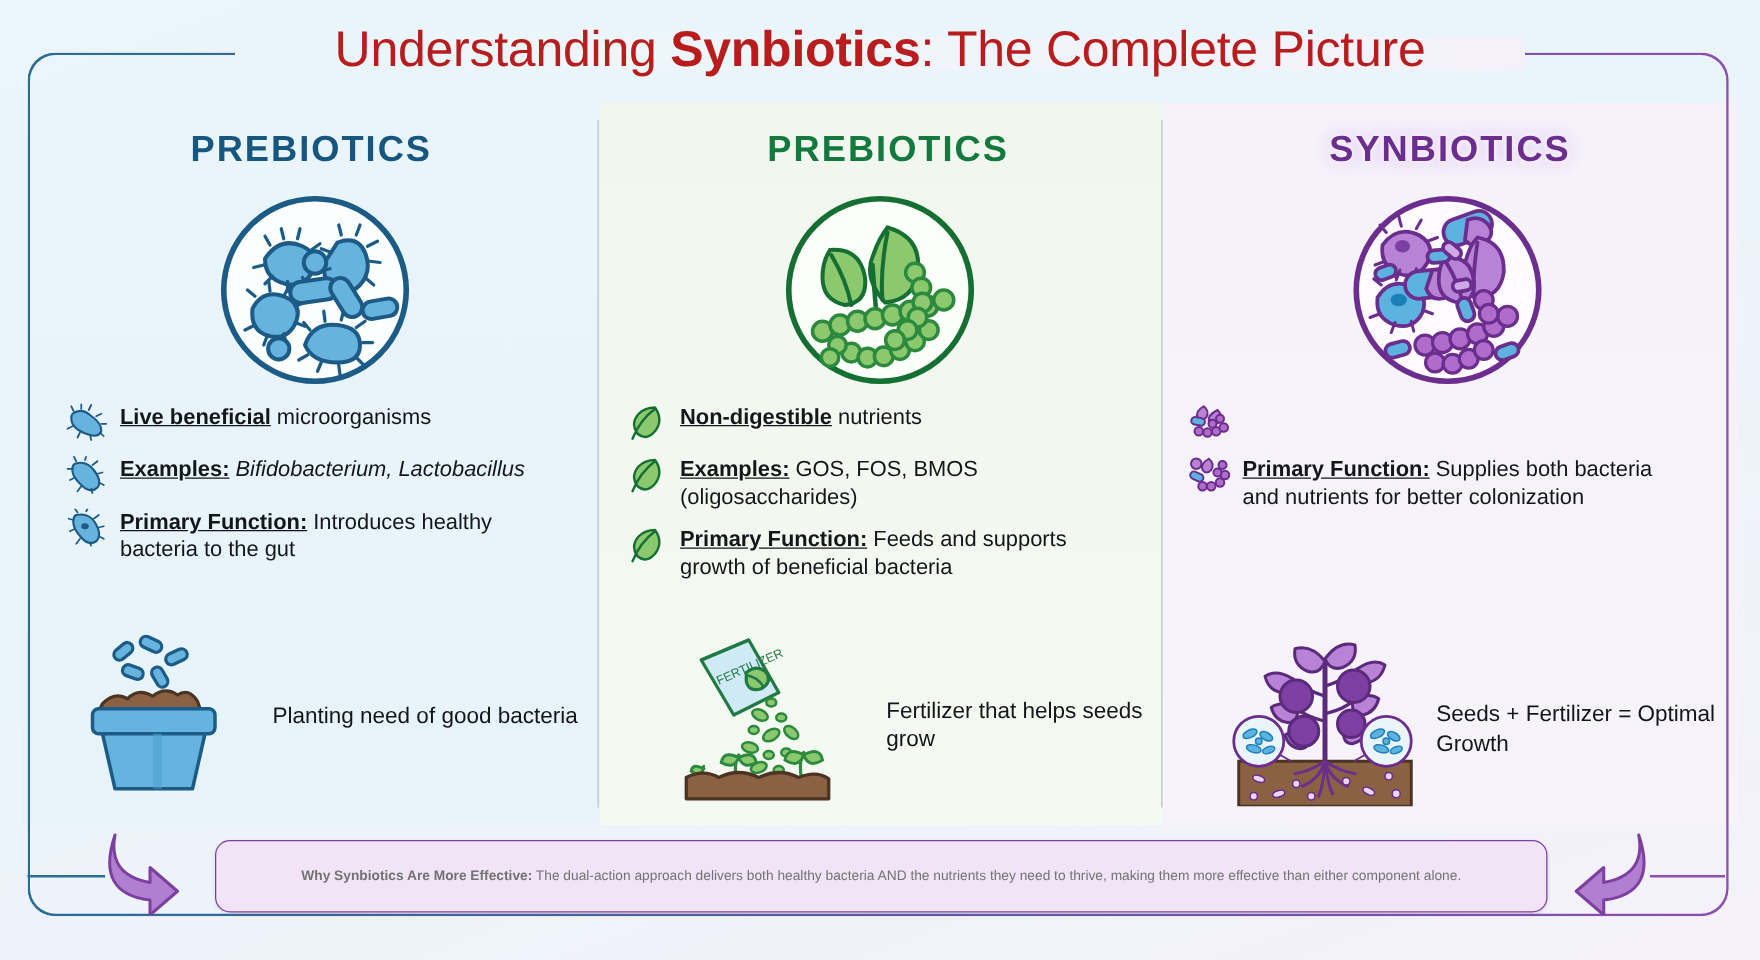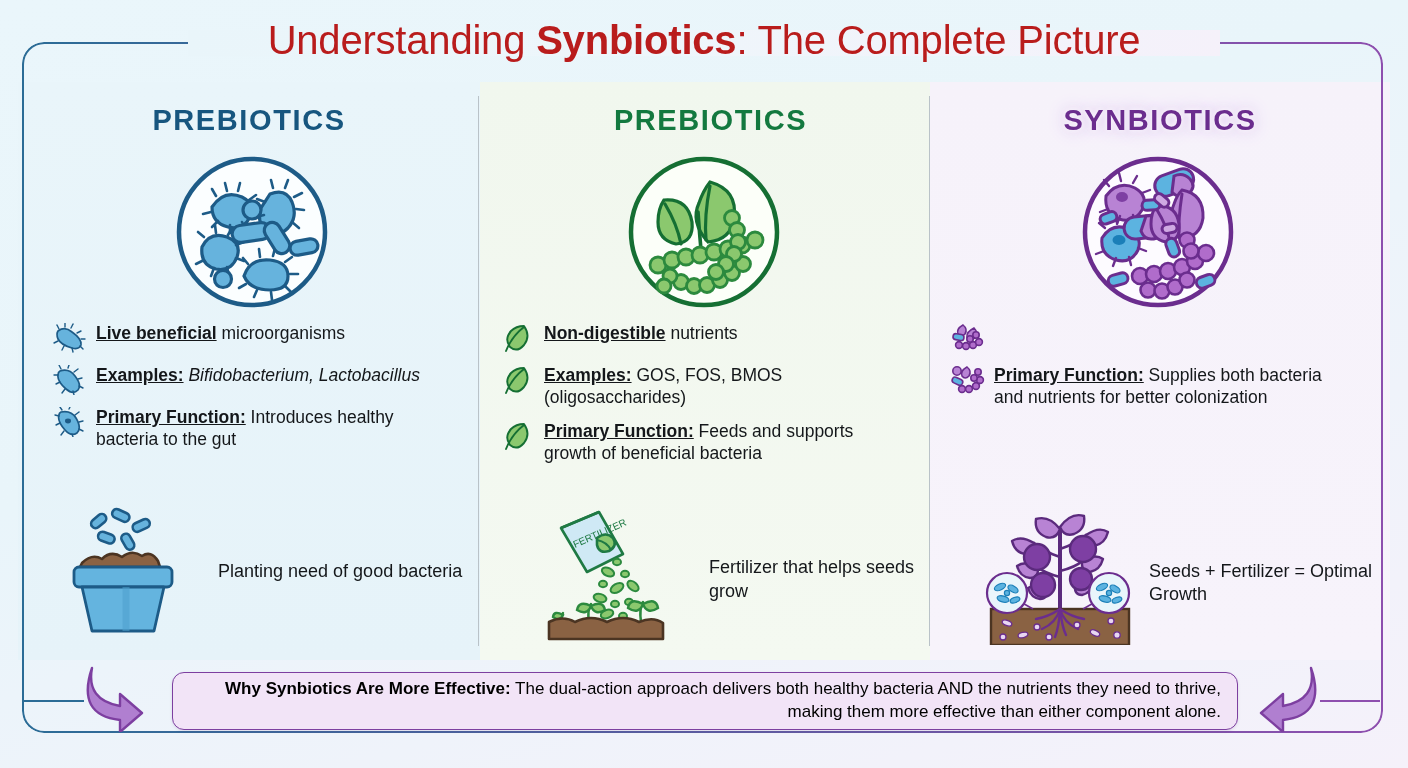--- a/index.html
+++ b/index.html
@@ -71,21 +71,21 @@
   .an-cap{font-size:18px;line-height:1.3;color:#14171a;}
   .an-pro .an-cap{margin-left:18px;}
   .an-pre .an-cap{margin-left:14px;}
   .an-syn .an-cap{margin-left:14px;margin-top:12px;}
 
   
   .banner{position:absolute;left:172px;top:672px;width:1064px;height:56px;
     background:#f2e4f7;border:1.8px solid #7d3fa0;border-radius:12px;
     display:flex;align-items:center;justify-content:center;text-align:center;
     box-shadow:0 1px 3px rgba(80,30,110,.12);}
-  .banner-txt{font-size:17px;line-height:1.33;color:#000000;padding:0 16px;text-align:right;}
+  .banner-txt{font-size:11px;line-height:1.33;color:#737373;padding:0 16px;text-align:right;}
   .banner-txt b{font-weight:700;}
   .arrow{position:absolute;}
   .ar-l{left:78px;top:662px;}
   .ar-r{left:1245px;top:662px;}
   .stub{position:absolute;height:2px;background:#2b6c96;}
   .stub-l{left:22px;top:700px;width:62px;}
   .stub-r{left:1320px;top:700px;width:60px;background:#8e4fae;}
 </style>
 </head>
 <body>

